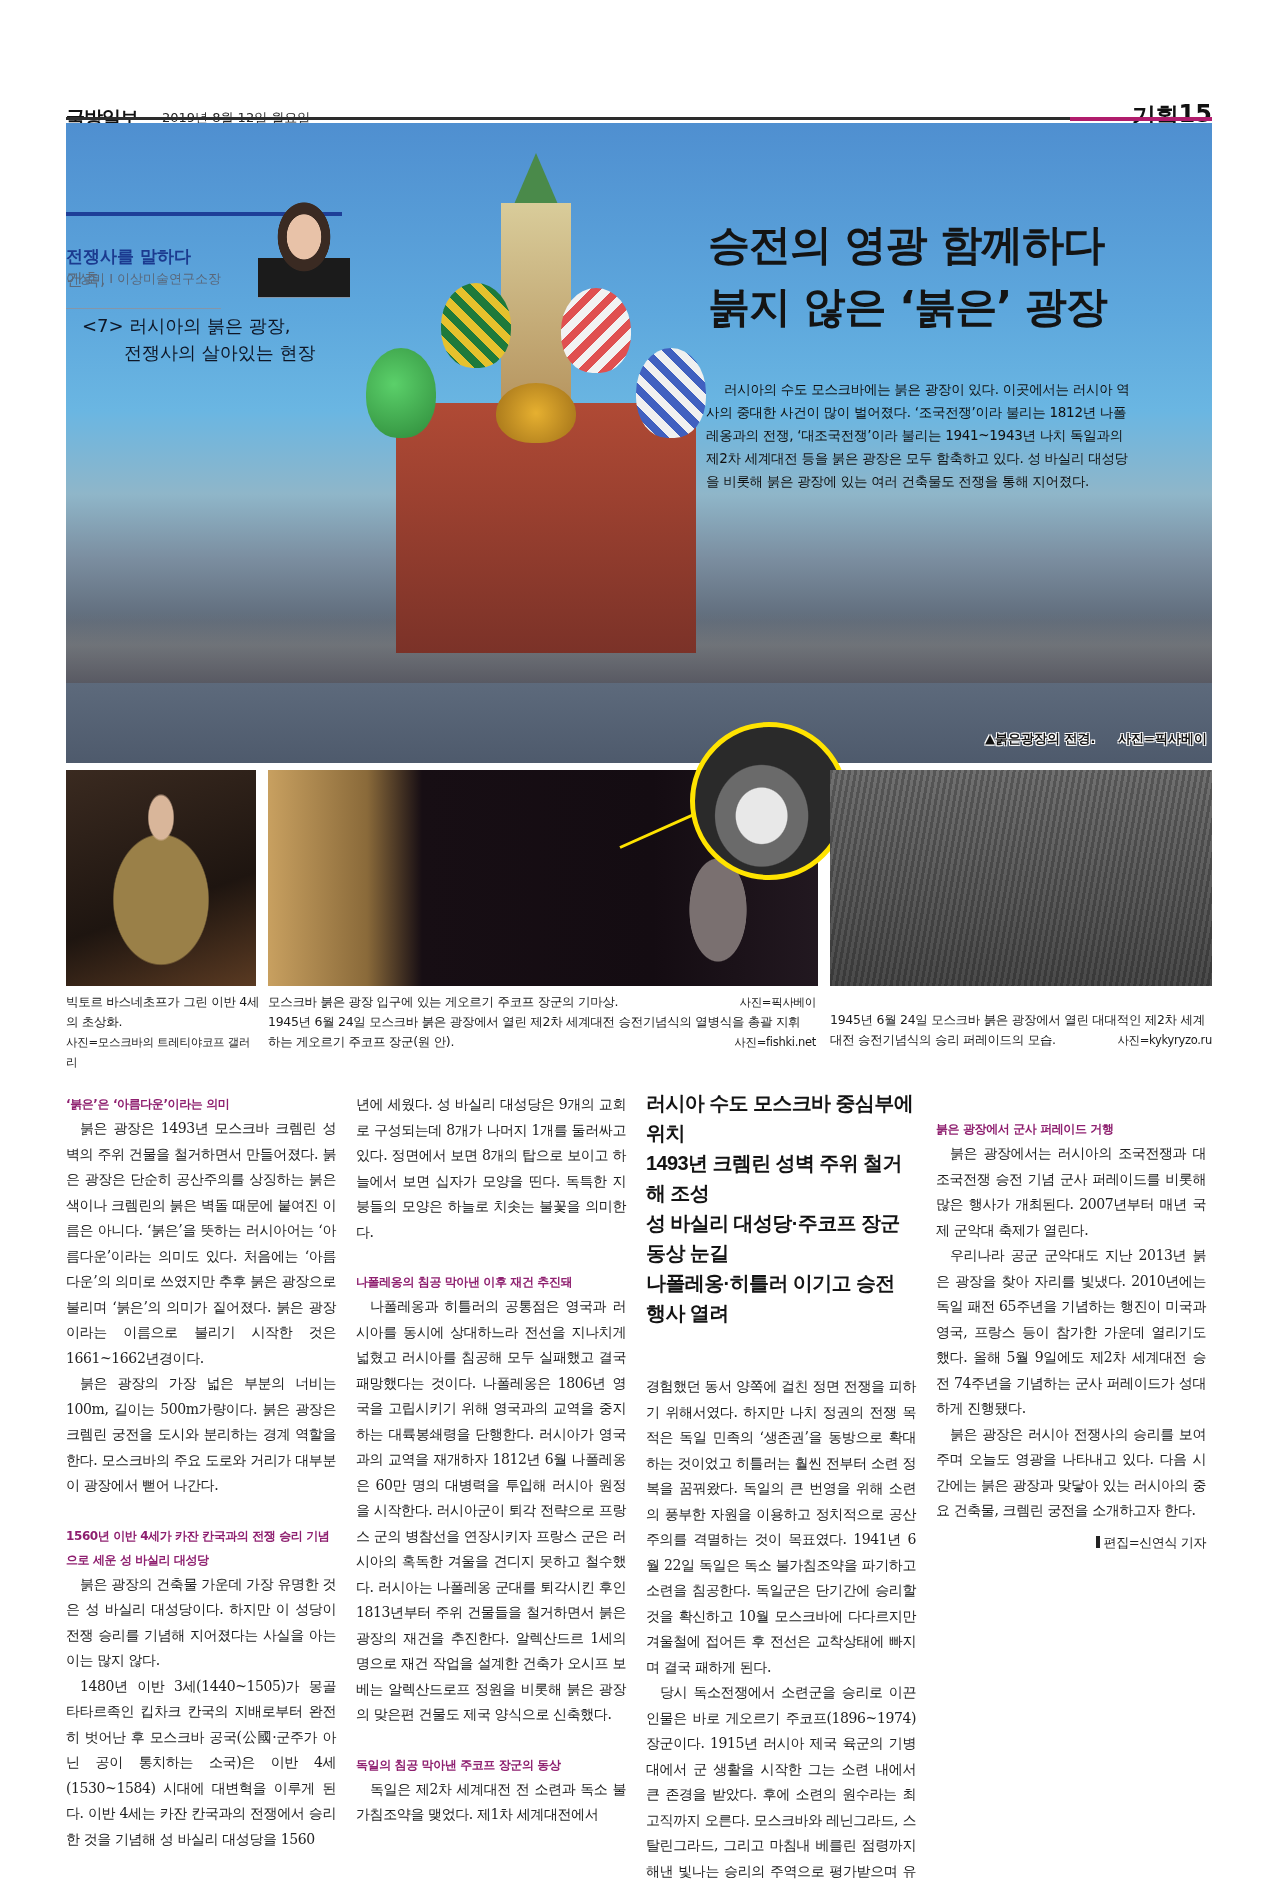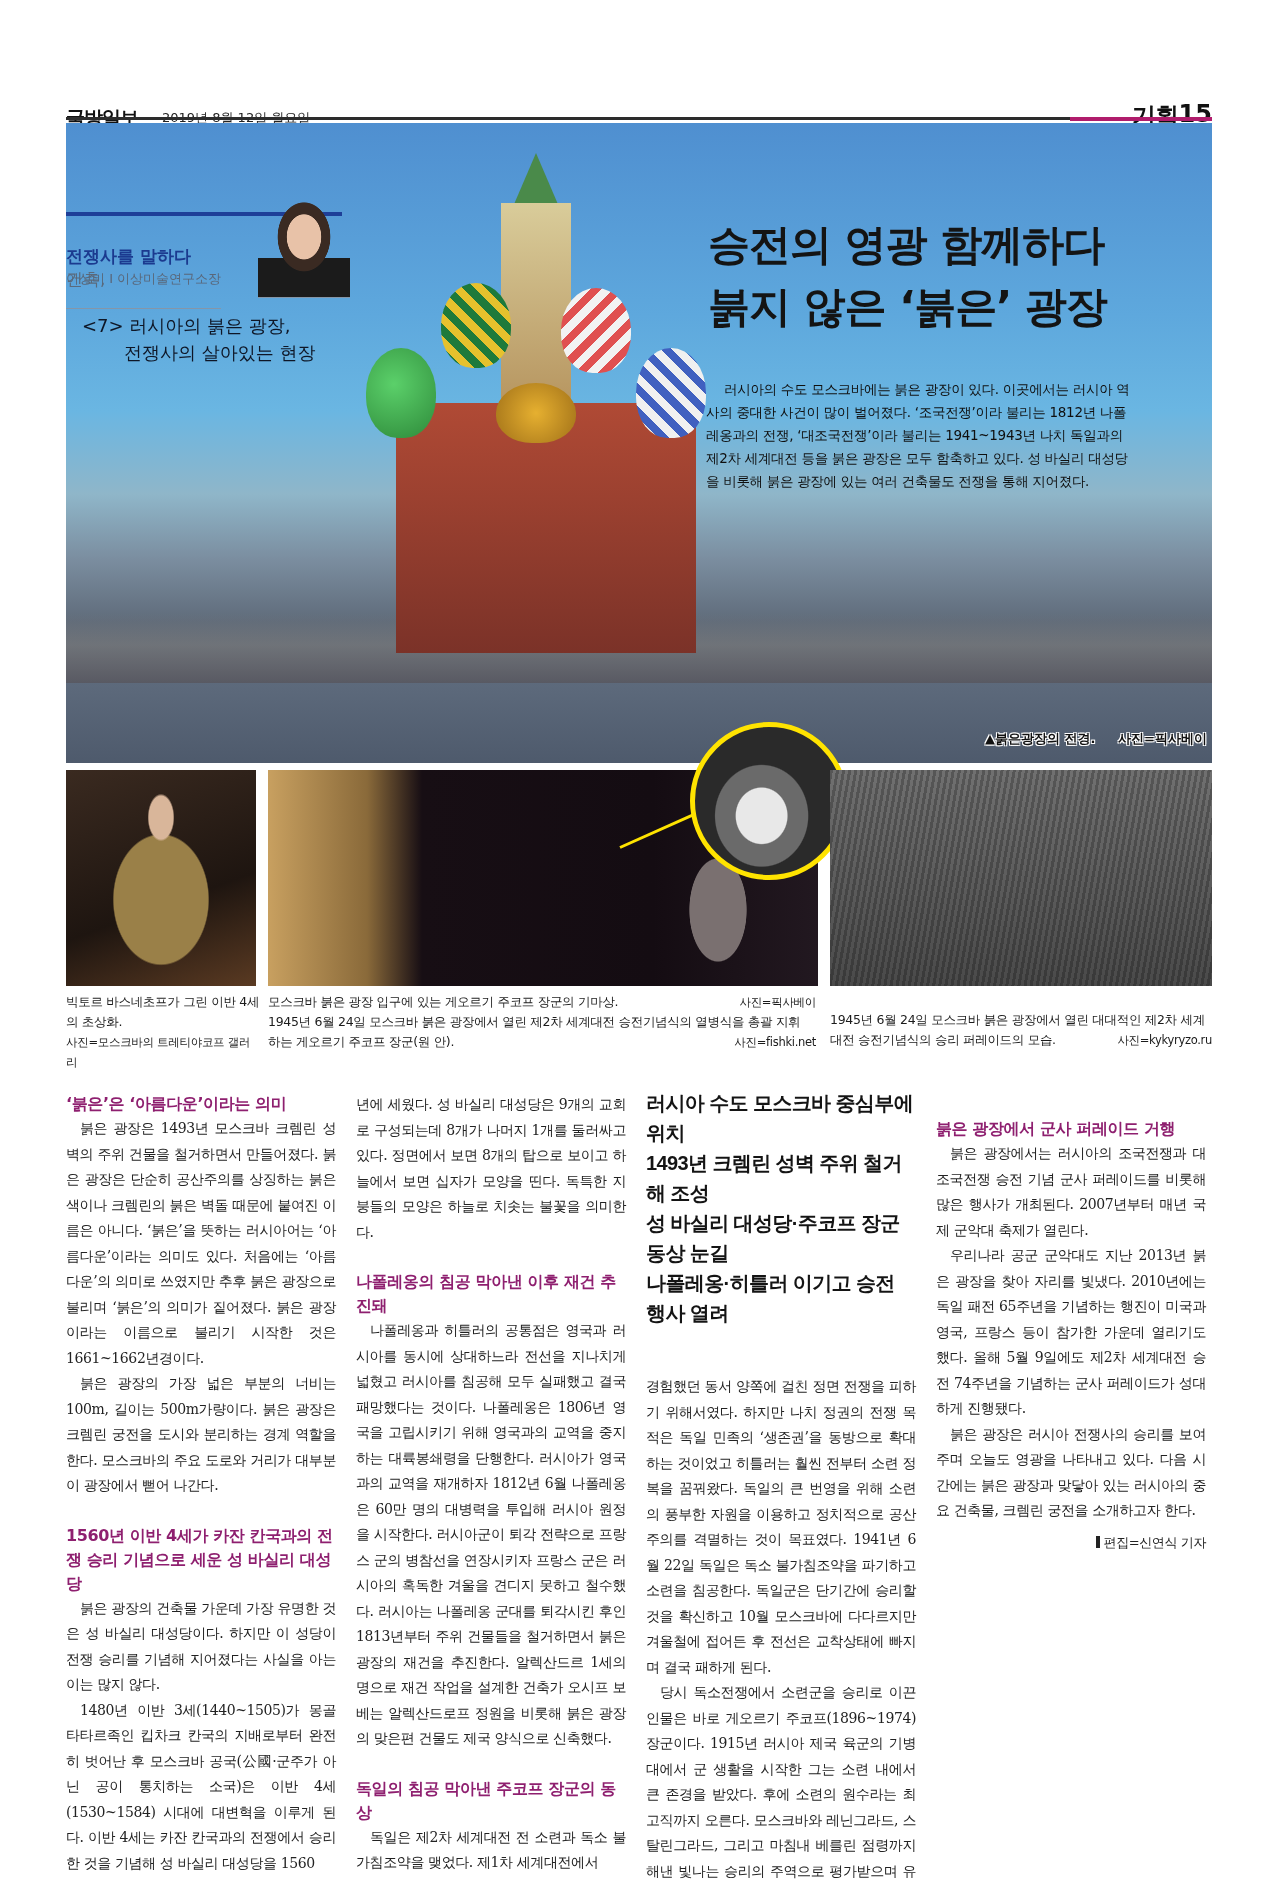--- a/index.html
+++ b/index.html
@@ -65,21 +65,21 @@
   .cap .credit { font-size: 11.5px; }
   .cap-ivan { left: 66px; top: 992px; width: 195px; }
   .cap-statue { left: 268px; top: 992px; width: 548px; }
   .cap-statue .row { display: flex; justify-content: space-between; gap: 32px; }
   .cap-parade { left: 830px; top: 1010px; width: 382px; }
   .cap-parade .row { display: flex; justify-content: space-between; }
 
   
   .col { position: absolute; top: 1092px; width: 270px; font-family: "DejaVu Serif", "Liberation Serif", serif; font-size: 14px; line-height: 25.5px; color: #222; letter-spacing: -0.4px; }
   .col p { text-indent: 14px; text-align: justify; }
-  .col .sub { font-family: "DejaVu Sans", "Liberation Sans", sans-serif; color: #8e1f6f; font-weight: bold; font-size: 16px; line-height: 24px; margin-top: 0; }
+  .col .sub { font-family: "DejaVu Sans", "Liberation Sans", sans-serif; color: #8e1f6f; font-weight: bold; font-size: 12px; line-height: 24px; margin-top: 0; }
   .col .gap { height: 25px; }
   .c1 { left: 66px; }
   .c2 { left: 356px; }
   .c3 { left: 646px; }
   .c4 { left: 936px; }
   .c1 .sub:first-child { margin-top: 0; }
   .pull { font-family: Liberation Sans, sans-serif; font-weight: bold; font-size: 20px; line-height: 30px; color: #141414; letter-spacing: -0.6px; margin-top: -4px; margin-bottom: 46px; }
   .signoff { text-align: right; font-family: "DejaVu Sans", "Liberation Sans", sans-serif; font-size: 13px; margin-top: 6px; }
   .signoff .mark { display: inline-block; width: 4px; height: 12px; background: #222; margin-right: 4px; vertical-align: -1px; }
 </style>

